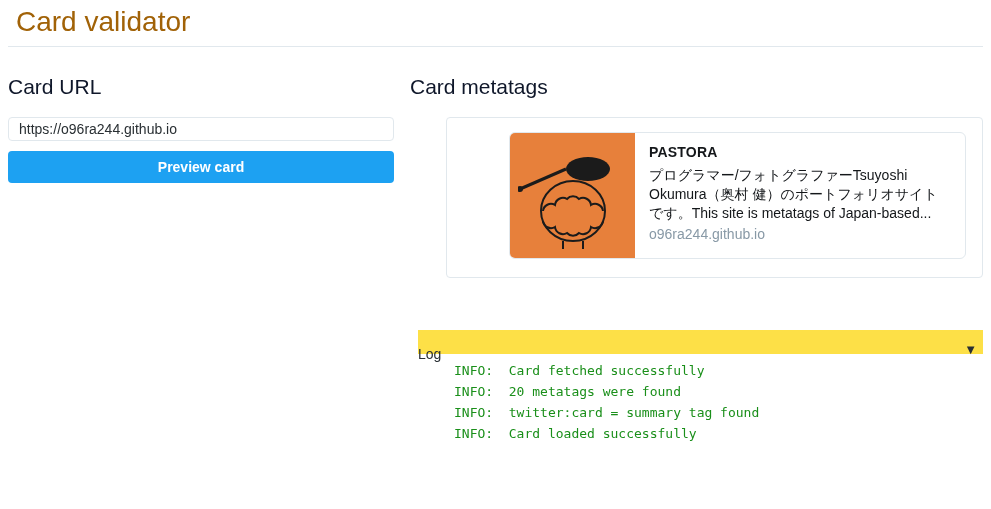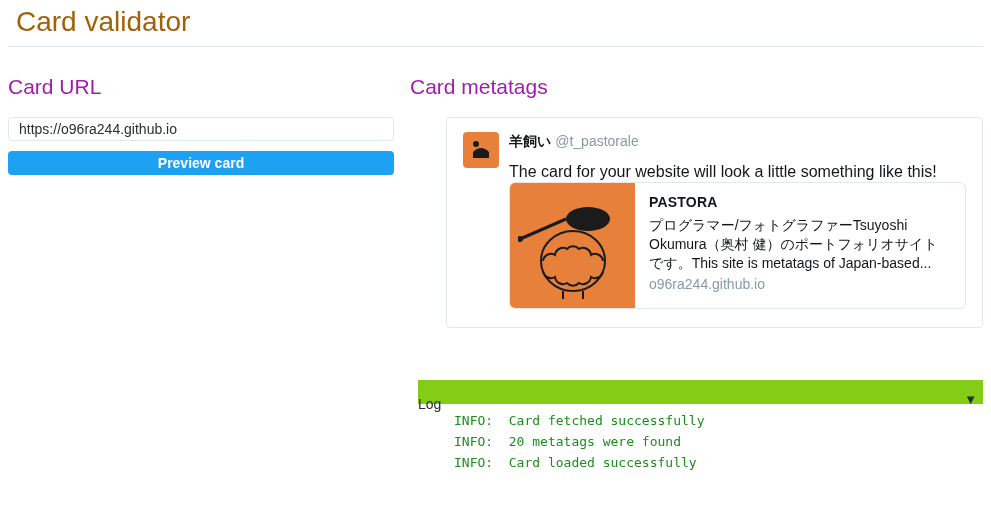--- a/index.html
+++ b/index.html
@@ -2,41 +2,41 @@
 <html><head>
   <meta charset="utf-8">
   <style>
     * { box-sizing: border-box; margin: 0; padding: 0; }
     body { font-family: -apple-system, BlinkMacSystemFont, "Segoe UI", Helvetica, Arial, sans-serif; color: #292f33; width: 991px; height: 509px; overflow: hidden; }
     .page-title { font-size: 28px; font-weight: 400; color: #a16207; padding: 6px 16px 8px; }
     .title-rule { border: none; border-top: 1px solid #e1e8ed; margin: 0 8px; }
     .columns { display: flex; padding: 28px 8px 0; }
     .col-left { width: 402px; padding-right: 16px; }
     .col-right { flex: 1; }
-    .section-label { font-size: 21px; font-weight: 400; color: #a21caf; margin-bottom: 18px; }
+    .section-label { font-size: 21px; font-weight: 400; color: #0f172a; margin-bottom: 18px; }
     .url-input { width: 100%; height: 24px; border: 1px solid #e1e8ed; border-radius: 4px; padding: 6px 10px; font-size: 14px; color: #292f33; margin-bottom: 10px; }
-    .preview-btn { width: 100%; height: 24px; background: #1da1f2; color: #fff; border: none; border-radius: 4px; font-size: 14px; font-weight: 600; cursor: pointer; }
+    .preview-btn { width: 100%; height: 32px; background: #1da1f2; color: #fff; border: none; border-radius: 4px; font-size: 14px; font-weight: 600; cursor: pointer; }
     .card-wrap { border: 1px solid #e1e8ed; border-radius: 4px; padding: 14px 16px 18px; margin-left: 36px; }
     .card-header { display: flex; align-items: flex-start; }
     .avatar { width: 36px; height: 36px; background: #e7803b; border-radius: 4px; flex-shrink: 0; display: flex; align-items: center; justify-content: center; }
     .avatar svg { width: 24px; height: 24px; }
     .card-head-text { padding-left: 10px; }
     .user-line { font-size: 14px; line-height: 18px; }
     .display-name { font-weight: 700; color: #14171a; }
     .handle { color: #8899a6; }
     .blurb { font-size: 16px; color: #14171a; margin-top: 12px; line-height: 20px; }
     .summary-card { border: 1px solid #e1e8ed; border-radius: 6px; display: flex; overflow: hidden; margin-left: 46px; }
     .summary-img { width: 125px; height: 125px; background: #e7803b; flex-shrink: 0; display: flex; align-items: center; justify-content: center; }
     .summary-img svg { width: 110px; height: 110px; }
     .summary-body { padding: 10px 14px; font-size: 14px; line-height: 19px; }
     .summary-title { font-weight: 800; letter-spacing: 0.2px; color: #14171a; margin-bottom: 4px; }
     .summary-desc { color: #14171a; }
     .summary-domain { color: #8899a6; margin-top: 2px; }
     .log-block { margin-left: 8px; margin-top: 52px; }
-    .log-head { background: #84cc16; height: 24px; display: flex; align-items: center; padding: 0 8px; position: relative; }
+    .log-head { background: #fde047; height: 24px; display: flex; align-items: center; padding: 0 8px; position: relative; }
     .log-label { color: #292f33; font-size: 14px; position: relative; top: 12px; left: -8px; }
     .collapse-icon { position: absolute; right: 6px; top: 12px; color: #292f33; font-size: 13px; }
     .log-body { padding: 6px 22px 6px 36px; font-family: Menlo, Consolas, monospace; font-size: 13px; line-height: 21px; color: #1a8f1a; }
     .log-line { white-space: pre; }
   </style>
 </head>
 <body>
 
 <h1 class="page-title">Card validator</h1>
 <hr class="title-rule">
@@ -45,35 +45,20 @@
   <div class="col-left">
     <div class="section-label">Card URL</div>
     <input class="url-input" type="text" value="https://o96ra244.github.io" style="">
     <button class="preview-btn">Preview card</button>
   </div>
 
   <div class="col-right">
     <div class="section-label">Card metatags</div>
 
     <div class="card-wrap">
-      <div class="card-header">
-        <div class="avatar">
-          <svg viewBox="0 0 24 24">
-            <circle cx="7" cy="6" r="3" fill="#1b1b1b"></circle>
-            <path d="M4 14 Q12 6 20 14 L20 20 L4 20 Z" fill="#1b1b1b"></path>
-          </svg>
-        </div>
-        <div class="card-head-text">
-          <div class="user-line">
-            <span class="display-name">羊飼い</span>
-            <span class="handle">@t_pastorale</span>
-          </div>
-          <div class="blurb">The card for your website will look a little something like this!</div>
-        </div>
-      </div>
 
       <div class="summary-card">
         <div class="summary-img">
           <svg viewBox="0 0 110 110">
             <ellipse cx="55" cy="70" rx="32" ry="30" fill="none" stroke="#1b1b1b" stroke-width="2"></ellipse>
             <path d="M25 70 a8 8 0 0 1 12 -6 a8 8 0 0 1 12 -6 a8 8 0 0 1 12 0 a8 8 0 0 1 12 6 a8 8 0 0 1 12 6" fill="none" stroke="#1b1b1b" stroke-width="2"></path>
             <path d="M25 80 a8 8 0 0 0 12 6 a8 8 0 0 0 12 6 a8 8 0 0 0 12 0 a8 8 0 0 0 12 -6 a8 8 0 0 0 12 -6" fill="none" stroke="#1b1b1b" stroke-width="2"></path>
             <ellipse cx="70" cy="28" rx="22" ry="12" fill="#1b1b1b"></ellipse>
             <line x1="48" y1="28" x2="2" y2="48" stroke="#1b1b1b" stroke-width="3"></line>
             <circle cx="2" cy="48" r="3" fill="#1b1b1b"></circle>
@@ -90,17 +75,18 @@
     </div>
 
     <div class="log-block">
       <div class="log-head">
         <span class="log-label">Log</span>
         <span class="collapse-icon">▼</span>
       </div>
       <div class="log-body">
         <div class="log-line">INFO:  Card fetched successfully</div>
         <div class="log-line">INFO:  20 metatags were found</div>
+        <div class="log-line">INFO:  twitter:card = summary tag found</div>
         <div class="log-line">INFO:  Card loaded successfully</div>
       </div>
     </div>
   </div>
 </div>
 
 </body></html>

